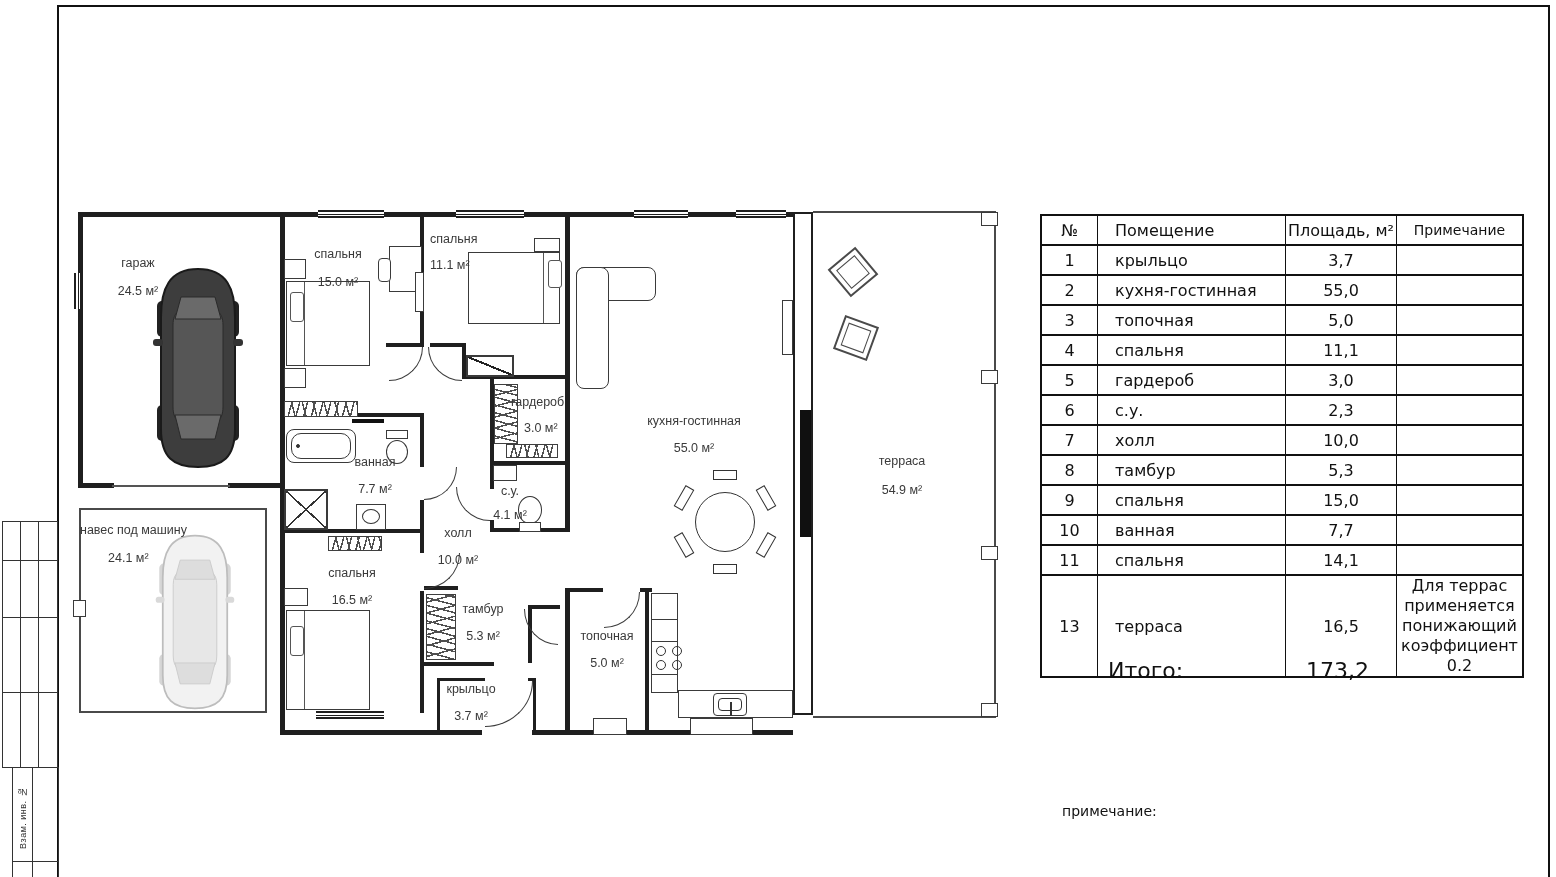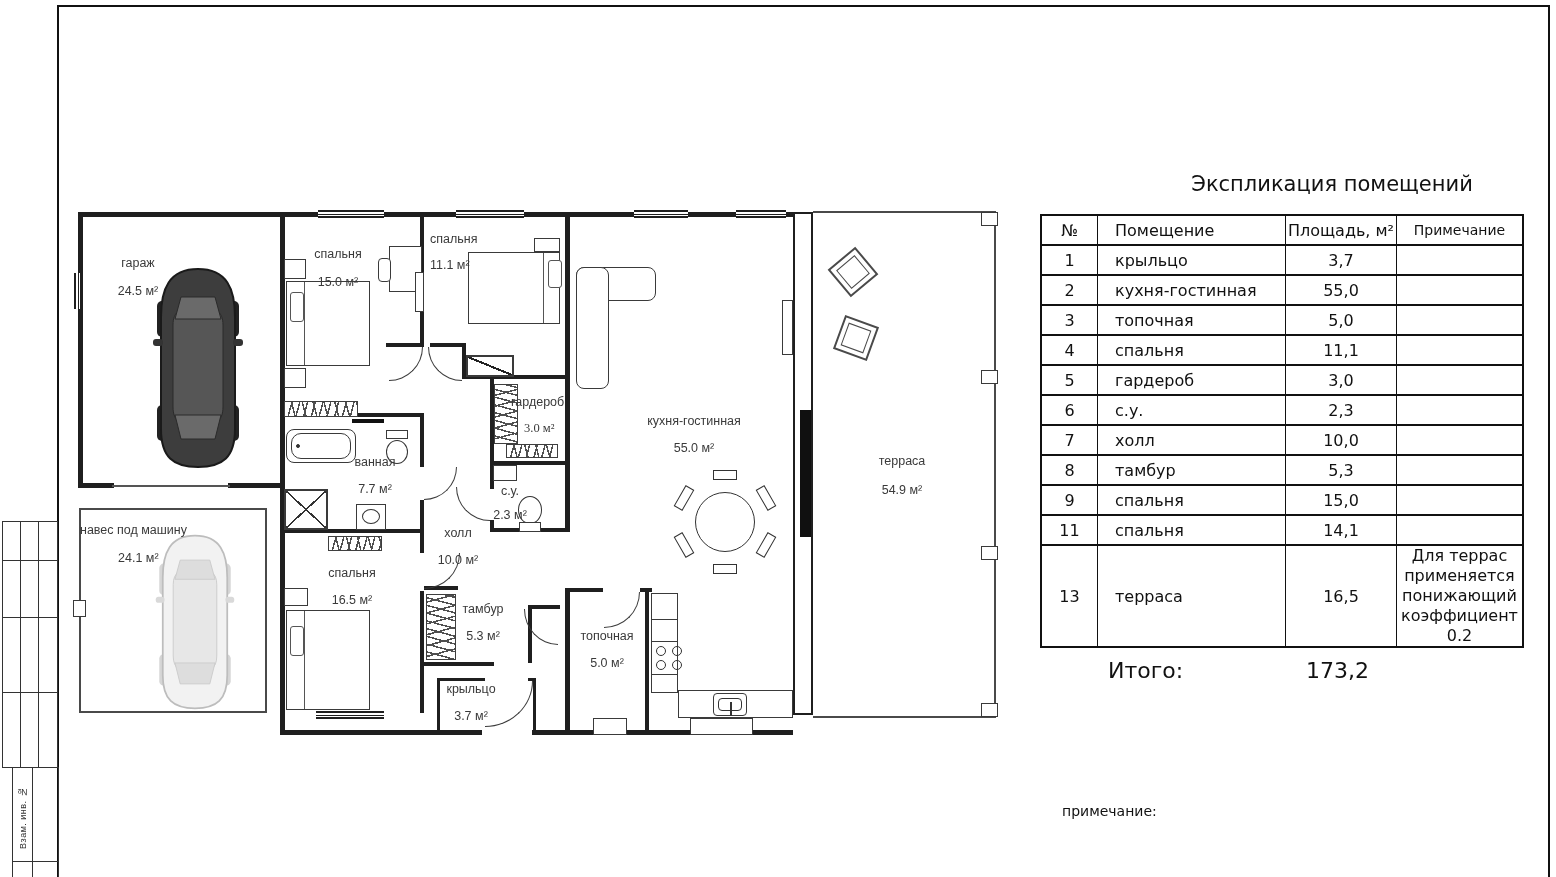--- a/index.html
+++ b/index.html
@@ -60,21 +60,21 @@
   .diag{background-image:linear-gradient(to top right,transparent calc(50% - 1px),#222 calc(50% - 1px) calc(50% + 1px),transparent calc(50% + 1px));}
   .xcross{background-image:linear-gradient(to top right,transparent calc(50% - 0.8px),#333 calc(50% - 0.8px) calc(50% + 0.8px),transparent calc(50% + 0.8px)),
                           linear-gradient(to bottom right,transparent calc(50% - 0.8px),#333 calc(50% - 0.8px) calc(50% + 0.8px),transparent calc(50% + 0.8px));}
   .arc{position:absolute;box-sizing:border-box;}
   .arc-c-tl{border-right:1.5px solid #3a3a3a;border-bottom:1.5px solid #3a3a3a;border-bottom-right-radius:100%;}
   .arc-c-tr{border-left:1.5px solid #3a3a3a;border-bottom:1.5px solid #3a3a3a;border-bottom-left-radius:100%;}
   
   .rl{position:absolute;display:flex;flex-direction:column;gap:15px;font-size:12.5px;color:#3a3a3a;line-height:1;}
   .rl.center{align-items:center;text-align:center;}
   .rl.left{align-items:flex-start;}
-  .rl .ind{padding-left:28px;margin-left:10px;}
+  .rl .ind{padding-left:28px;}
   
   .pillow{position:absolute;border:1px solid #555;background:#fff;border-radius:3px;}
   .hline1{position:absolute;background:#555;}
   .chair{position:absolute;width:24px;height:10px;border:1.5px solid #333;background:#fff;box-sizing:border-box;}
   .circle{position:absolute;border:1.5px solid #333;border-radius:50%;background:#fff;box-sizing:border-box;}
   .tchair{position:absolute;width:36px;height:36px;border:2px solid #4a4a4a;background:#fff;box-sizing:border-box;}
   .tchair span{position:absolute;inset:4px;border:1.5px solid #4a4a4a;}
   .burners{position:absolute;display:grid;grid-template-columns:1fr 1fr;gap:4px 6px;padding:4px;}
   .burners i{width:8px;height:8px;border:1.2px solid #333;border-radius:50%;display:block;}
   .sink-in{position:absolute;inset:4px;border:1.2px solid #333;border-radius:4px;}
@@ -293,29 +293,29 @@
   <div class="rl center" style="left:300px;top:248px;width:76px;">
     <span>спальня</span>
     <span>15.0 м²</span>
   </div>
   <div class="rl left" style="left:430px;top:233px;width:70px;gap:13px;">
     <span>спальня</span>
     <span>11.1 м²</span>
   </div>
   <div class="rl left" style="left:511px;top:396px;width:64px;gap:13px;">
     <span>гардероб</span>
-    <span style="padding-left:13px;font-family:Liberation Serif, serif;">3.0 м²</span>
+    <span style="padding-left:13px;">3.0 м²</span>
   </div>
   <div class="rl center" style="left:339px;top:456px;width:72px;gap:14px;">
     <span>ванная</span>
     <span>7.7 м²</span>
   </div>
   <div class="rl center" style="left:484px;top:485px;width:52px;gap:11px;">
     <span>с.у.</span>
-    <span>2.3 м²</span>
+    <span>4.1 м²</span>
   </div>
   <div class="rl center" style="left:424px;top:527px;width:68px;gap:14px;">
     <span>холл</span>
     <span>10.0 м²</span>
   </div>
   <div class="rl center" style="left:316px;top:567px;width:72px;gap:14px;">
     <span>спальня</span>
     <span>16.5 м²</span>
   </div>
   <div class="rl center" style="left:455px;top:603px;width:56px;gap:14px;">
@@ -332,21 +332,20 @@
   </div>
   <div class="rl center" style="left:644px;top:415px;width:100px;gap:14px;">
     <span>кухня-гостинная</span>
     <span>55.0 м²</span>
   </div>
   <div class="rl center" style="left:871px;top:455px;width:62px;gap:16px;">
     <span>терраса</span>
     <span>54.9 м²</span>
   </div>
 
-  <div class="expl-title">Экспликация помещений</div>
   <table class="expl">
     <thead>
       <tr>
         <th class="c-num">№</th>
         <th class="c-room">Помещение</th>
         <th class="c-area">Площадь, м²</th>
         <th class="c-note" style="font-size:14px;">Примечание</th>
       </tr>
     </thead>
     <tbody>
@@ -398,20 +397,26 @@
         <td class="c-area">5,3</td>
         <td class="c-note"></td>
       </tr>
       <tr>
         <td class="c-num">9</td>
         <td class="c-room">спальня</td>
         <td class="c-area">15,0</td>
         <td class="c-note"></td>
       </tr>
       <tr>
+        <td class="c-num">10</td>
+        <td class="c-room">ванная</td>
+        <td class="c-area">7,7</td>
+        <td class="c-note"></td>
+      </tr>
+      <tr>
         <td class="c-num">11</td>
         <td class="c-room">спальня</td>
         <td class="c-area">14,1</td>
         <td class="c-note"></td>
       </tr>
       <tr>
         <td class="c-num">13</td>
         <td class="c-room">терраса</td>
         <td class="c-area">16,5</td>
         <td class="c-note">Для террас применяется понижающий коэффициент 0.2</td>

